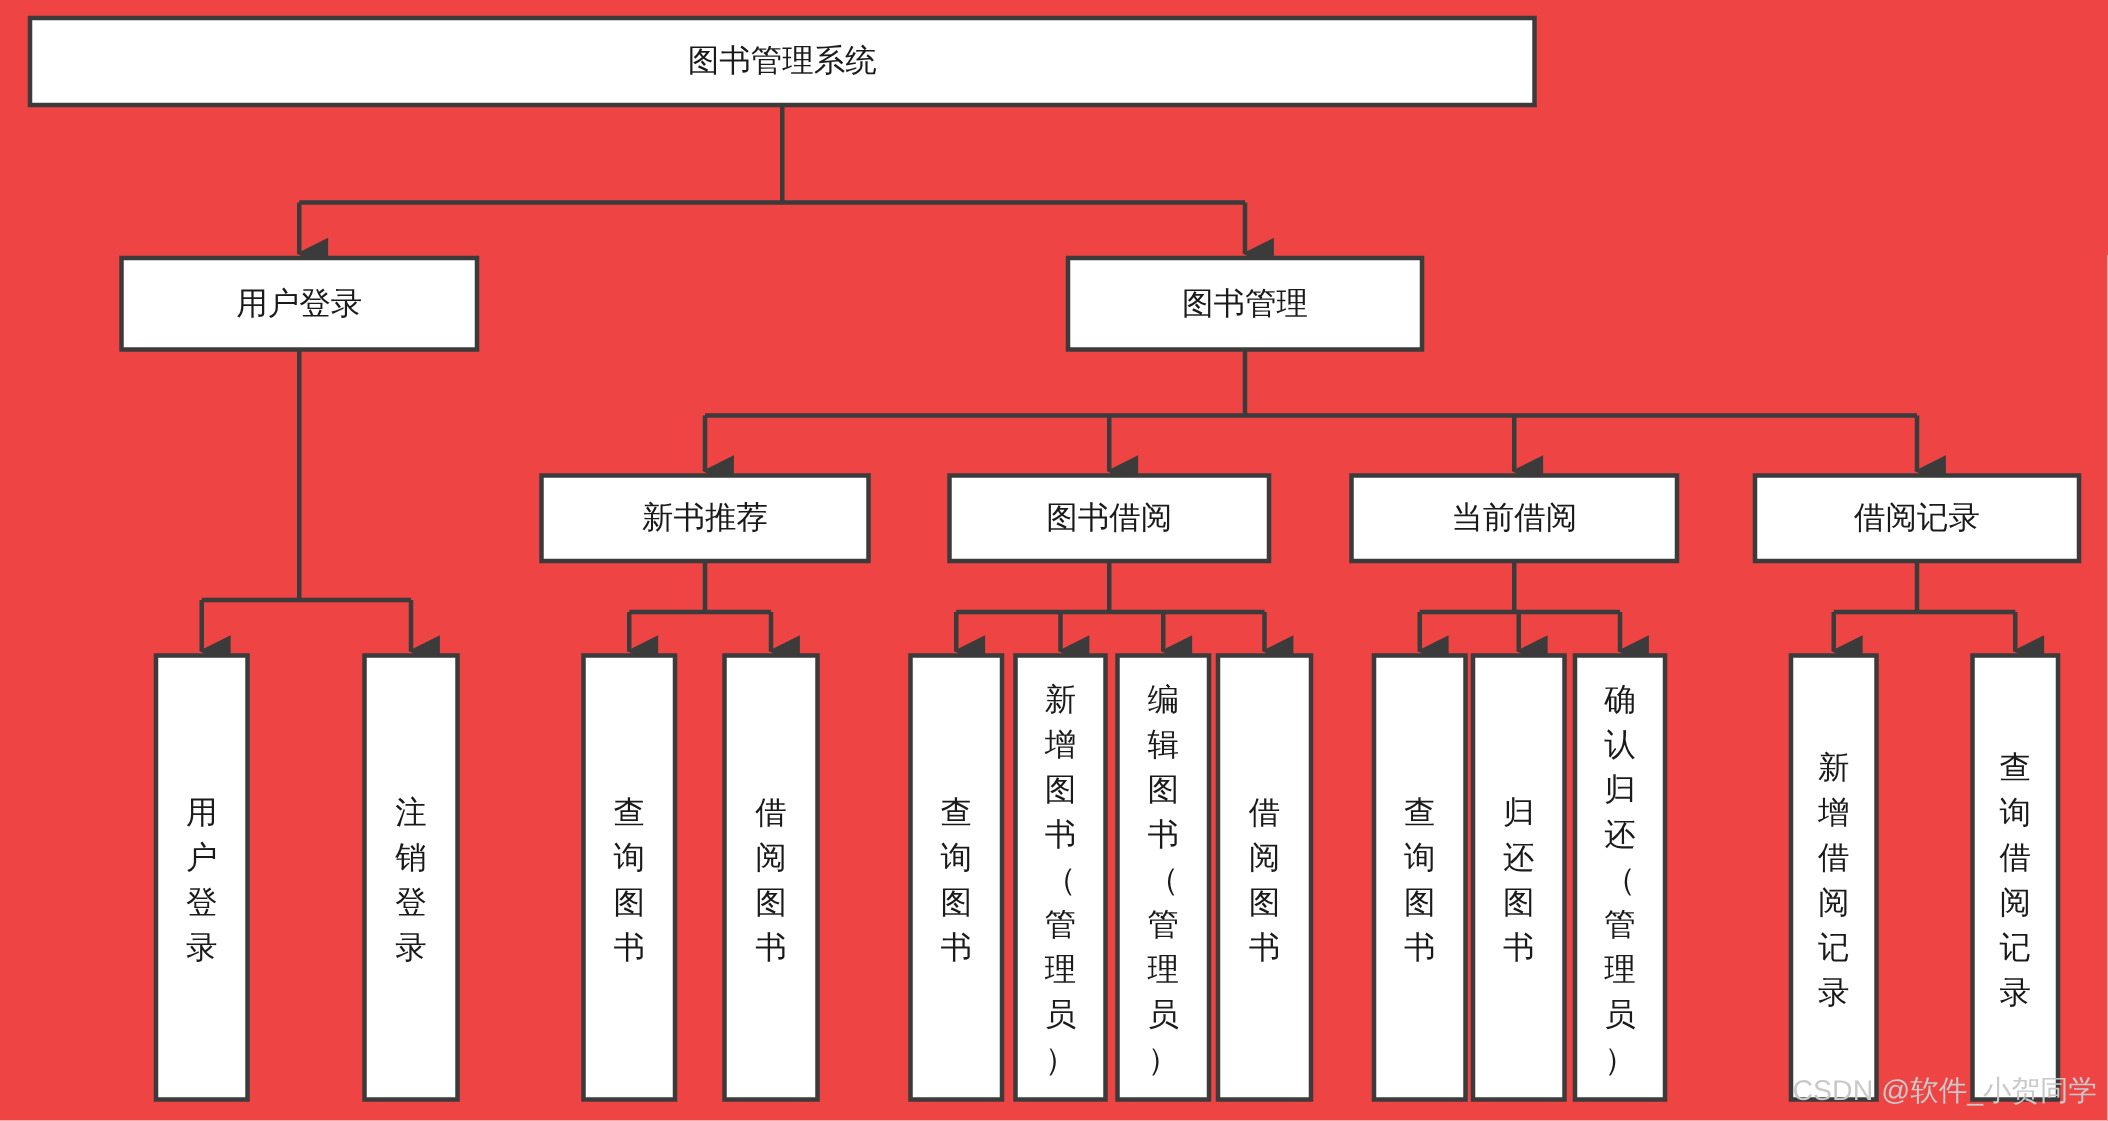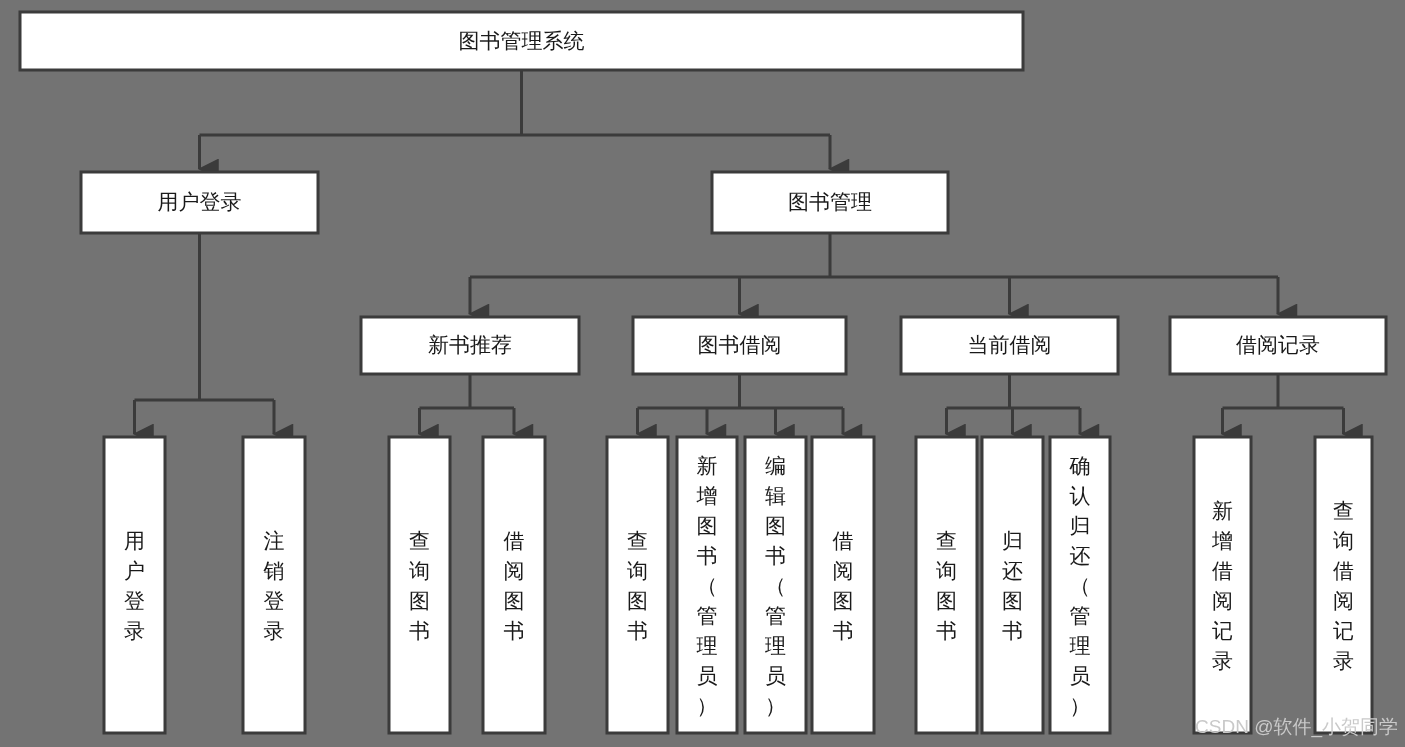--- a/index.html
+++ b/index.html
@@ -8,21 +8,21 @@
     padding: 0;
     background: #ffffff;
   }
   body {
     font-family: "Liberation Sans", "DejaVu Sans", sans-serif;
   }
   #diagram-root {
     position: relative;
     width: 1405px;
     height: 747px;
-    background: #737373;
+    background: #ef4444;
     overflow: hidden;
   }
   svg#chart-svg {
     position: absolute;
     left: 0;
     top: 0;
     width: 1405px;
     height: 747px;
     display: block;
   }

